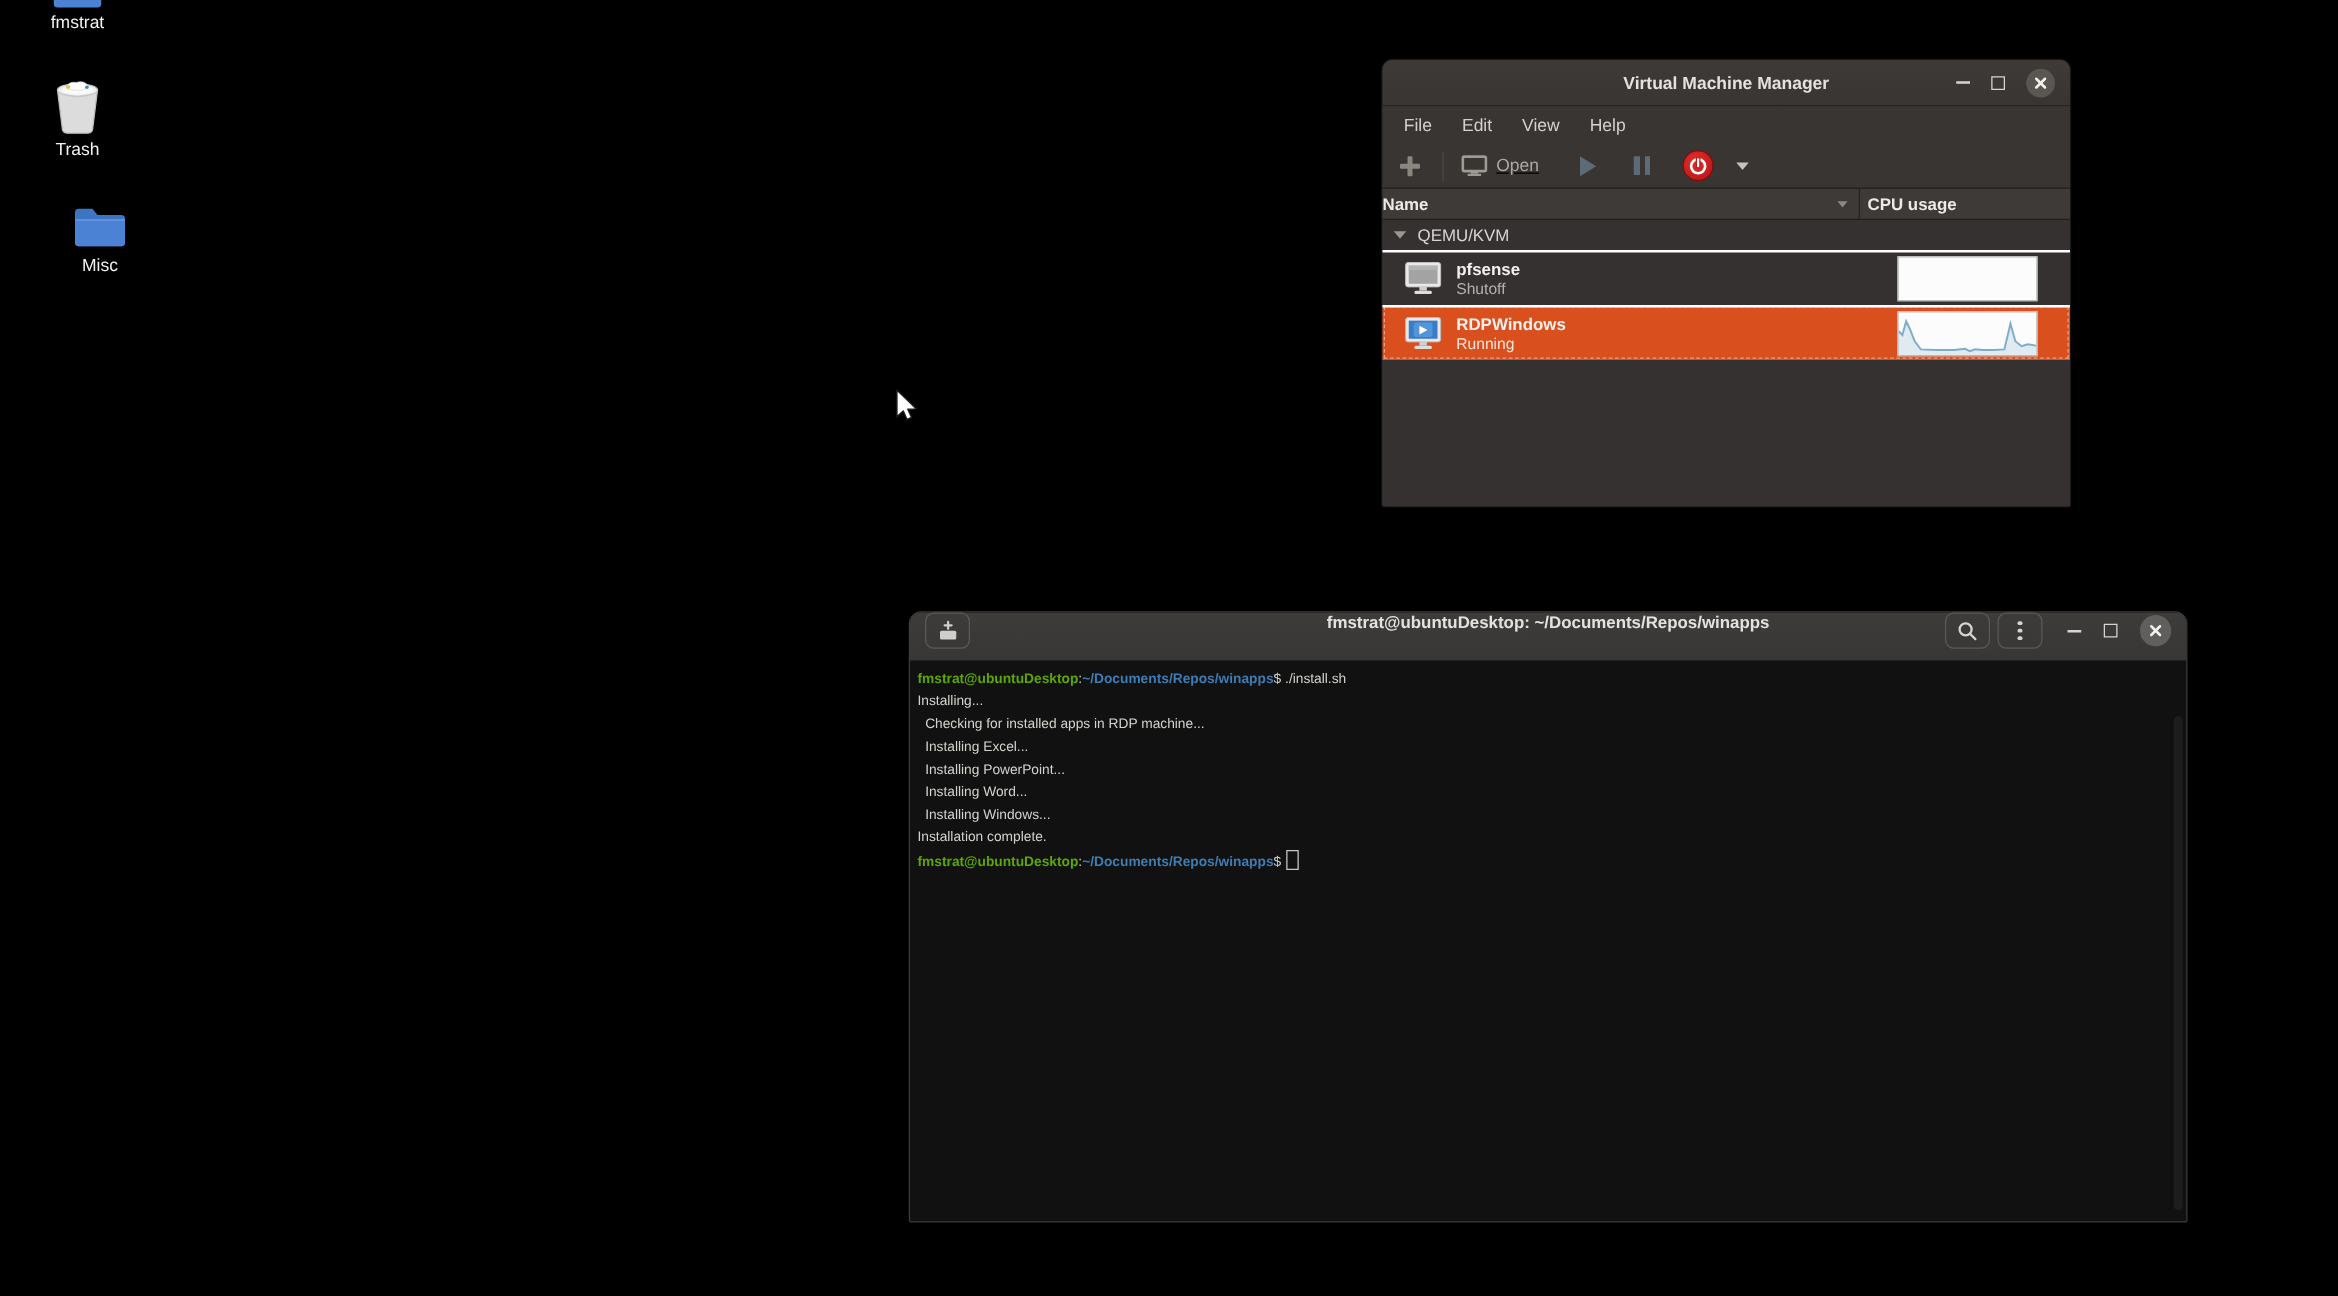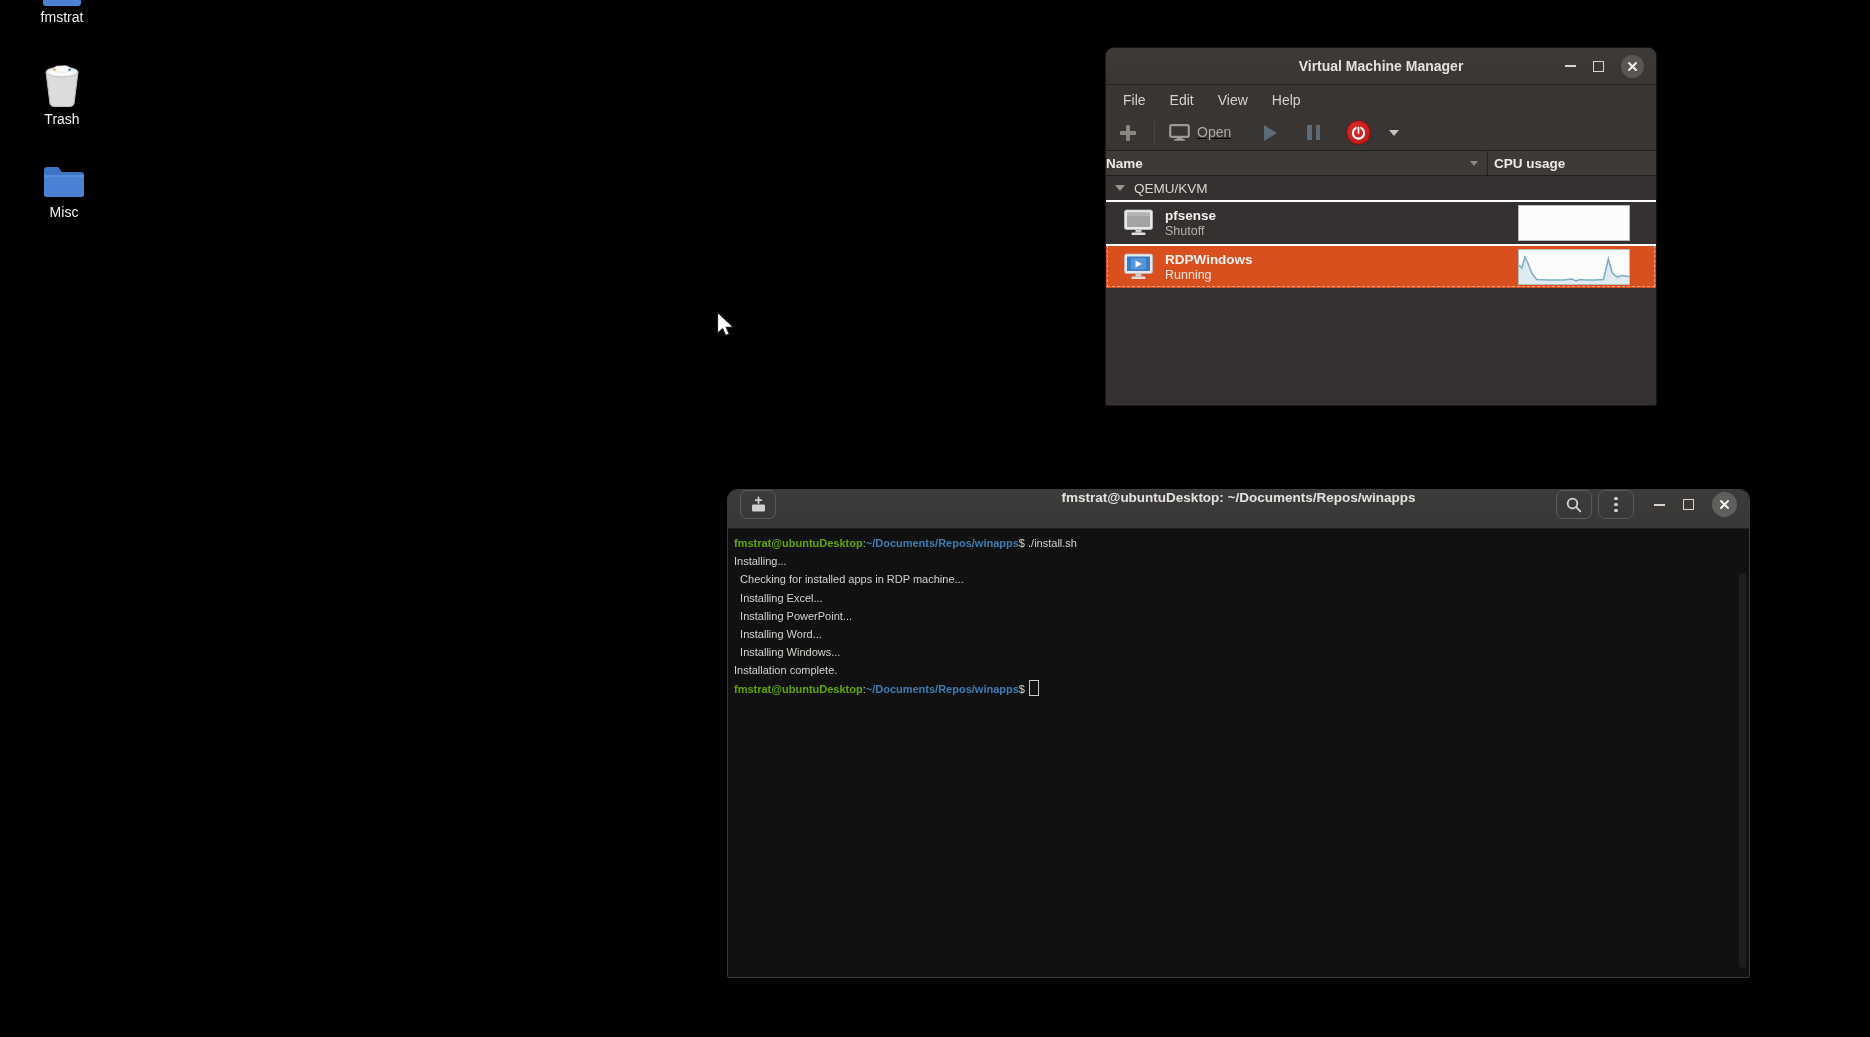--- a/index.html
+++ b/index.html
@@ -116,21 +116,21 @@
       <path d="M6 10 L10 42 Q11 44.5 14 44.5 L30 44.5 Q33 44.5 34 42 L38 10 Z" fill="#dcdcdc" stroke="#bdbdbd" stroke-width="1"></path>
       <ellipse cx="22" cy="10" rx="16" ry="5" fill="#efefef" stroke="#c4c4c4" stroke-width="1"></ellipse>
       <ellipse cx="22" cy="10" rx="12.5" ry="3.4" fill="#fafafa"></ellipse>
       <path d="M13 7 Q16 3 21 4 Q26 2.5 29 5 Q32 7 29 9 Q25 11 20 10 Q14 10.5 13 7 Z" fill="#ffffff" stroke="#d8d8d8" stroke-width=".6"></path>
       <circle cx="14.5" cy="7.5" r="1.6" fill="#e2c04a"></circle>
       <circle cx="29.5" cy="7.8" r="1.4" fill="#3f86c4"></circle>
     </svg>
     <div class="desk-label">Trash</div>
   </div>
 
-  <div class="desk-icon" style="left:4px;top:163px;">
+  <div class="desk-icon" style="left:20px;top:163px;">
     <svg width="46" height="38" viewBox="0 0 46 38" style="display:block;margin:0 auto;">
       <path d="M3 7 Q3 4 6 4 L17 4 L21 9 L40 9 Q43 9 43 12 L43 31 Q43 34 40 34 L6 34 Q3 34 3 31 Z" fill="#3E74C4"></path>
       <path d="M3 13 L43 13 L43 31 Q43 34 40 34 L6 34 Q3 34 3 31 Z" fill="#4B82D4"></path>
       <rect x="3" y="12.2" width="40" height="1.6" fill="#5E92E0"></rect>
     </svg>
     <div class="desk-label">Misc</div>
   </div>
 
   <div id="vmm" class="win">
     <div class="vmm-titlebar">

